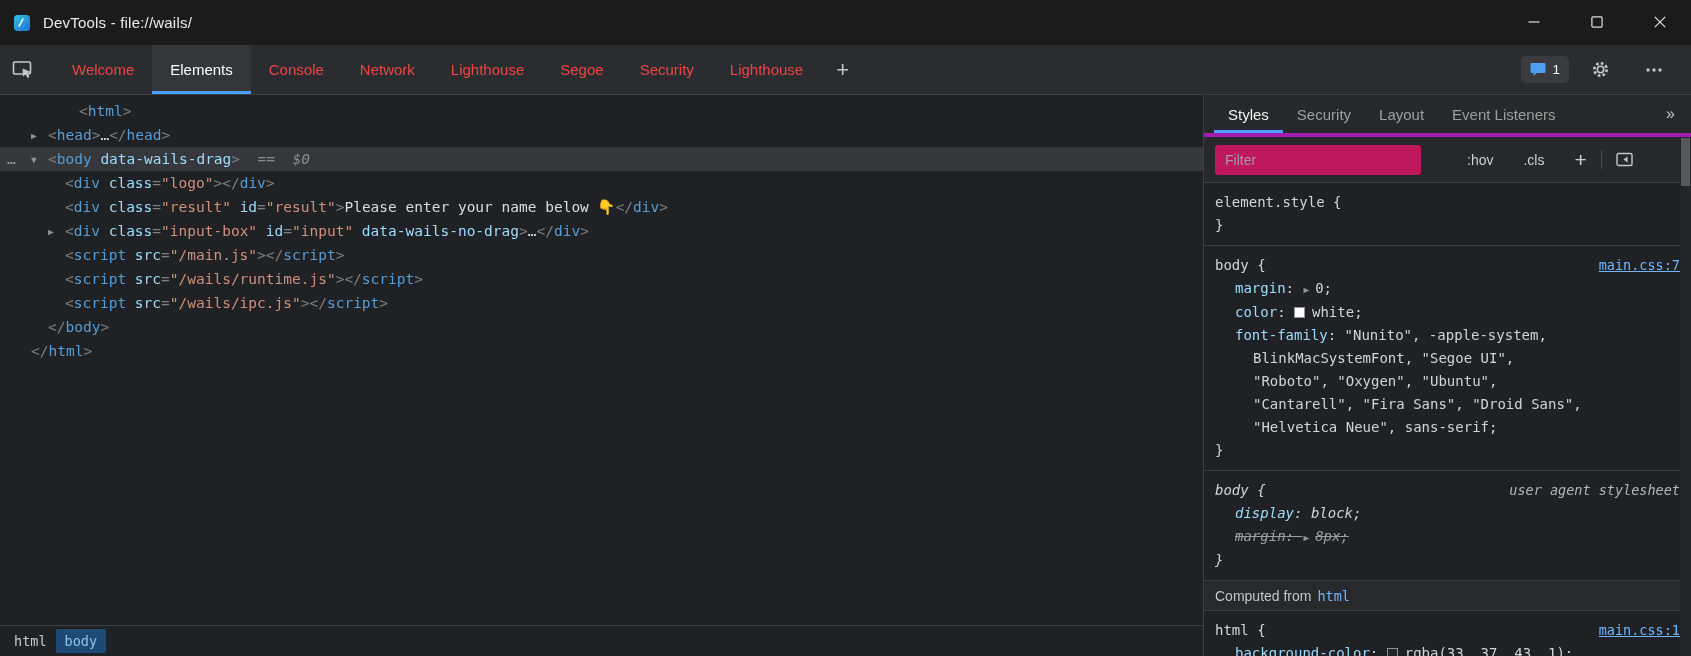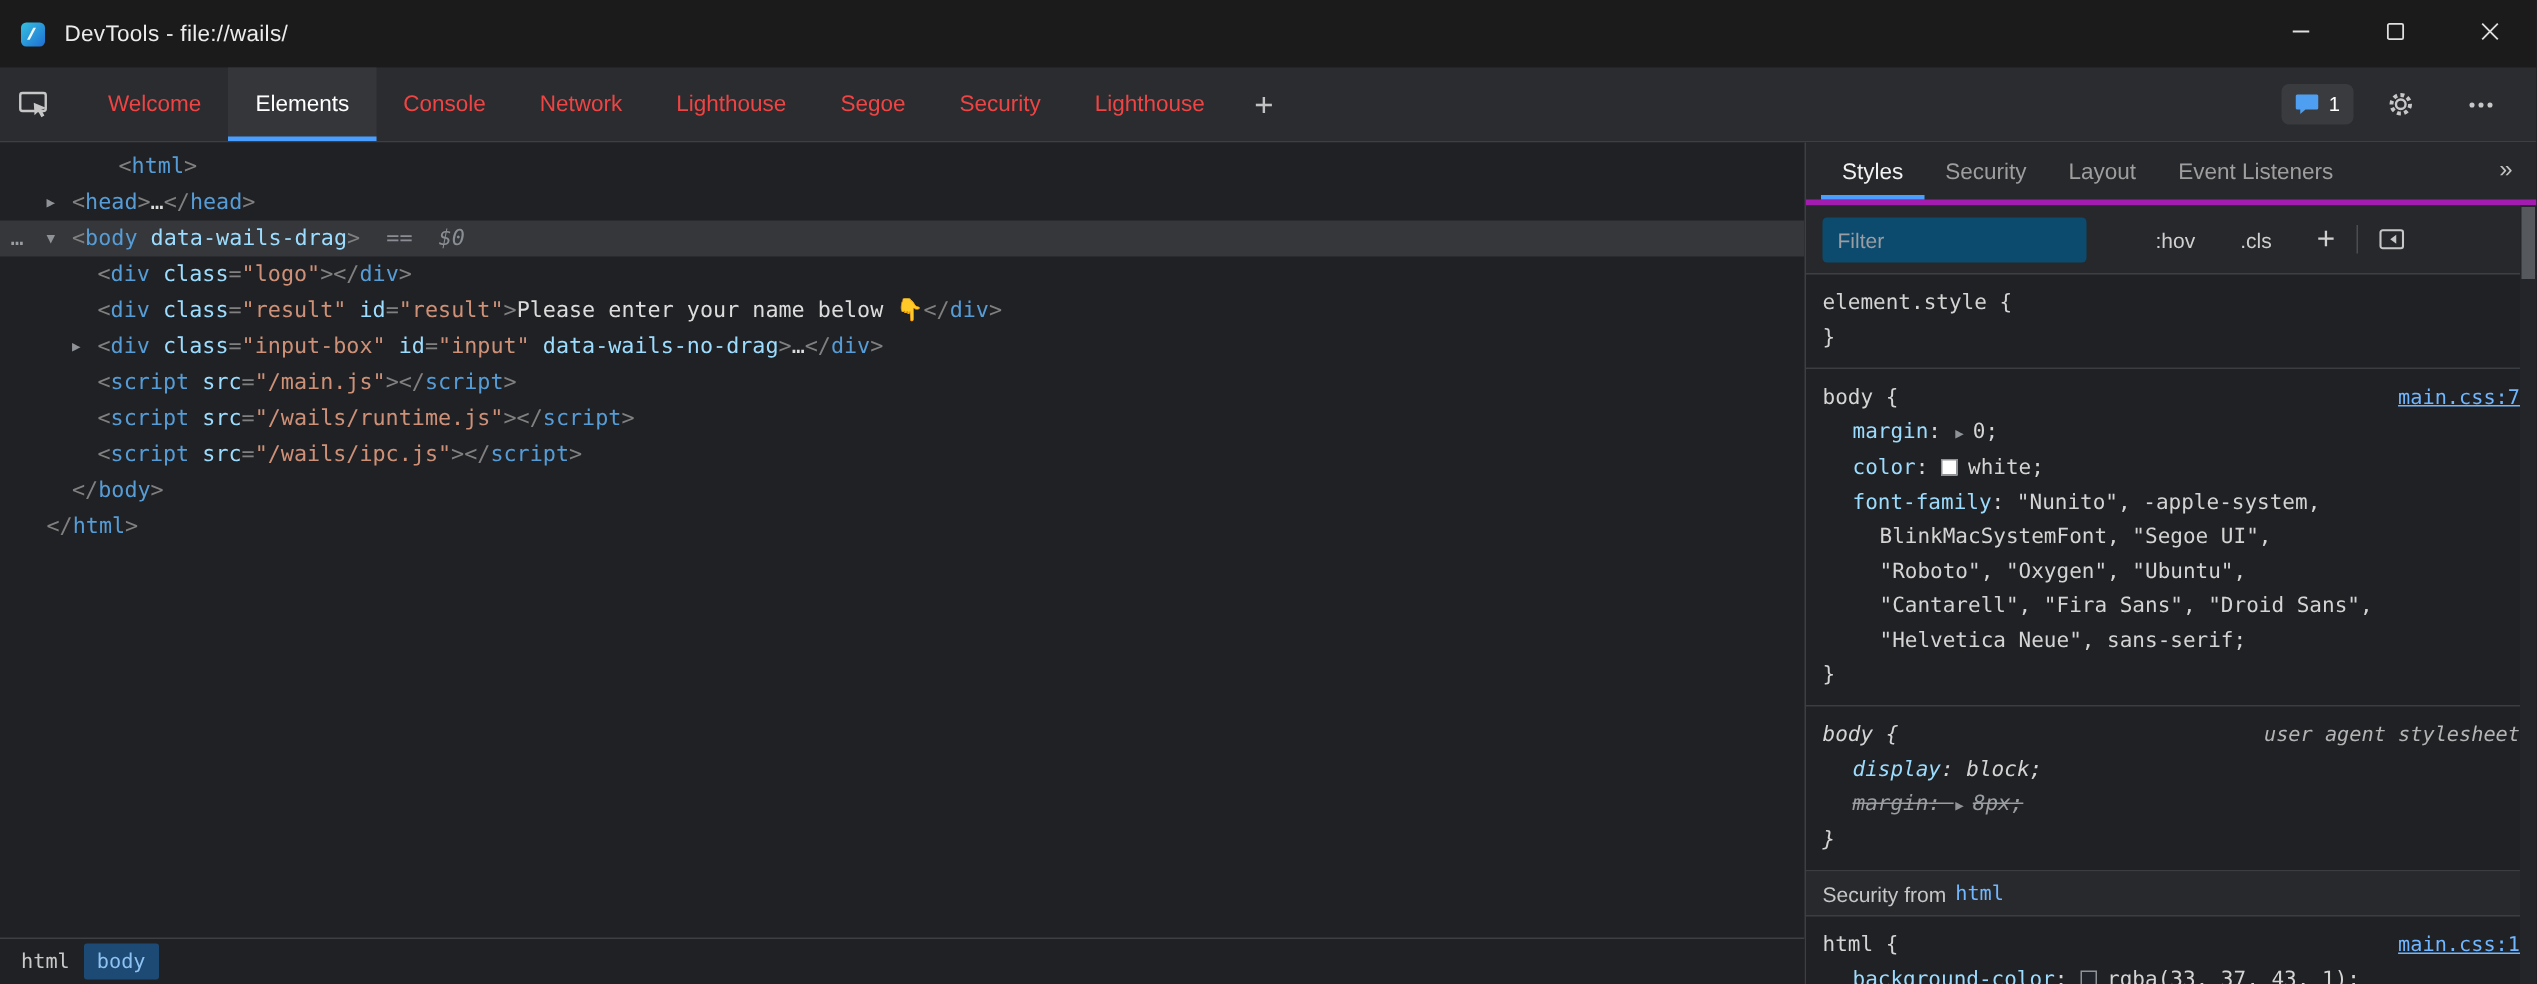--- a/index.html
+++ b/index.html
@@ -50,21 +50,21 @@
 
   
   .styles-panel{flex:1;display:flex;flex-direction:column;min-height:0;position:relative;background:#202124}
   .styles-tabs{flex:0 0 42px;display:flex;align-items:stretch;padding-left:10px;border-bottom:4px solid #a21caf;background:#27282b}
   .stabs-row{display:flex;align-items:stretch}
   .stab{display:flex;align-items:center;padding:0 14px;font-size:15px;color:#9e9e9e;position:relative;cursor:pointer;white-space:nowrap}
   .stab.active{color:#f2f2f2}
   .stab.active::after{content:"";position:absolute;left:0;right:0;bottom:0;height:3px;background:#4a9eff}
   .stabs-overflow{margin-left:auto;display:flex;align-items:center;padding:0 16px;color:#c3c3c3;font-size:16px;cursor:pointer}
   .styles-toolbar{flex:0 0 46px;display:flex;align-items:center;padding:0 11px;border-bottom:1px solid #3c3f43;background:#27282b}
-  .filter-input{width:176px;height:30px;background:#0c4a6e;border:none;border-radius:3px;color:#e0e0e0;padding:0 10px;font-size:14px;font-family:"Liberation Sans",sans-serif;outline:none}
+  .filter-input{width:206px;height:30px;background:#be185d;border:none;border-radius:3px;color:#e0e0e0;padding:0 10px;font-size:14px;font-family:"Liberation Sans",sans-serif;outline:none}
   .filter-input::placeholder{color:#9a9da1}
   .tb-text{color:#cfcfcf;font-size:14px;cursor:pointer}
   .tb-hov{margin-left:46px}
   .tb-cls{margin-left:30px}
   .tb-plus{margin-left:30px;font-size:21px;color:#cfcfcf;cursor:pointer;line-height:1}
   .tb-sep{width:1px;height:19px;background:#4a4d52;margin:0 14px}
   .tb-icon{display:flex;cursor:pointer}
   .styles-content{flex:1;overflow:hidden;font-family:"DejaVu Sans Mono",monospace;font-size:14px}
   .rule{border-bottom:1px solid #3a3d41;padding:8px 0}
   .rule-head{display:flex;align-items:baseline;padding:0 11px;line-height:23px;white-space:pre}
@@ -245,21 +245,21 @@
             <div class="decl cont"><span class="pval">"Cantarell", "Fira Sans", "Droid Sans",</span></div>
             <div class="decl cont"><span class="pval">"Helvetica Neue", sans-serif;</span></div>
             <div class="rule-close">}</div>
           </div>
           <div class="rule ua">
             <div class="rule-head"><span class="selector">body</span><span class="brace"> {</span><span class="origin">user agent stylesheet</span></div>
             <div class="decl"><span class="prop">display</span><span class="colon">: </span><span class="pval">block;</span></div>
             <div class="decl struck"><span class="prop">margin</span><span class="colon">: </span><span class="d-arrow">▶</span><span class="pval">8px;</span></div>
             <div class="rule-close">}</div>
           </div>
-          <div class="sec-header"><span>Security from</span><span class="sec-header-target">html</span></div>
+          <div class="sec-header"><span>Computed from</span><span class="sec-header-target">html</span></div>
           <div class="rule">
             <div class="rule-head"><span class="selector">html</span><span class="brace"> {</span><span class="css-link">main.css:1</span></div>
             <div class="decl"><span class="prop">background-color</span><span class="colon">: </span><span class="swatch" style="background: rgb(33, 37, 43);"></span><span class="pval">rgba(33, 37, 43, 1);</span></div>
           </div>
         </div>
       <div class="styles-scrollbar">
         <div class="thumb"></div>
       </div>
     </div>
 

